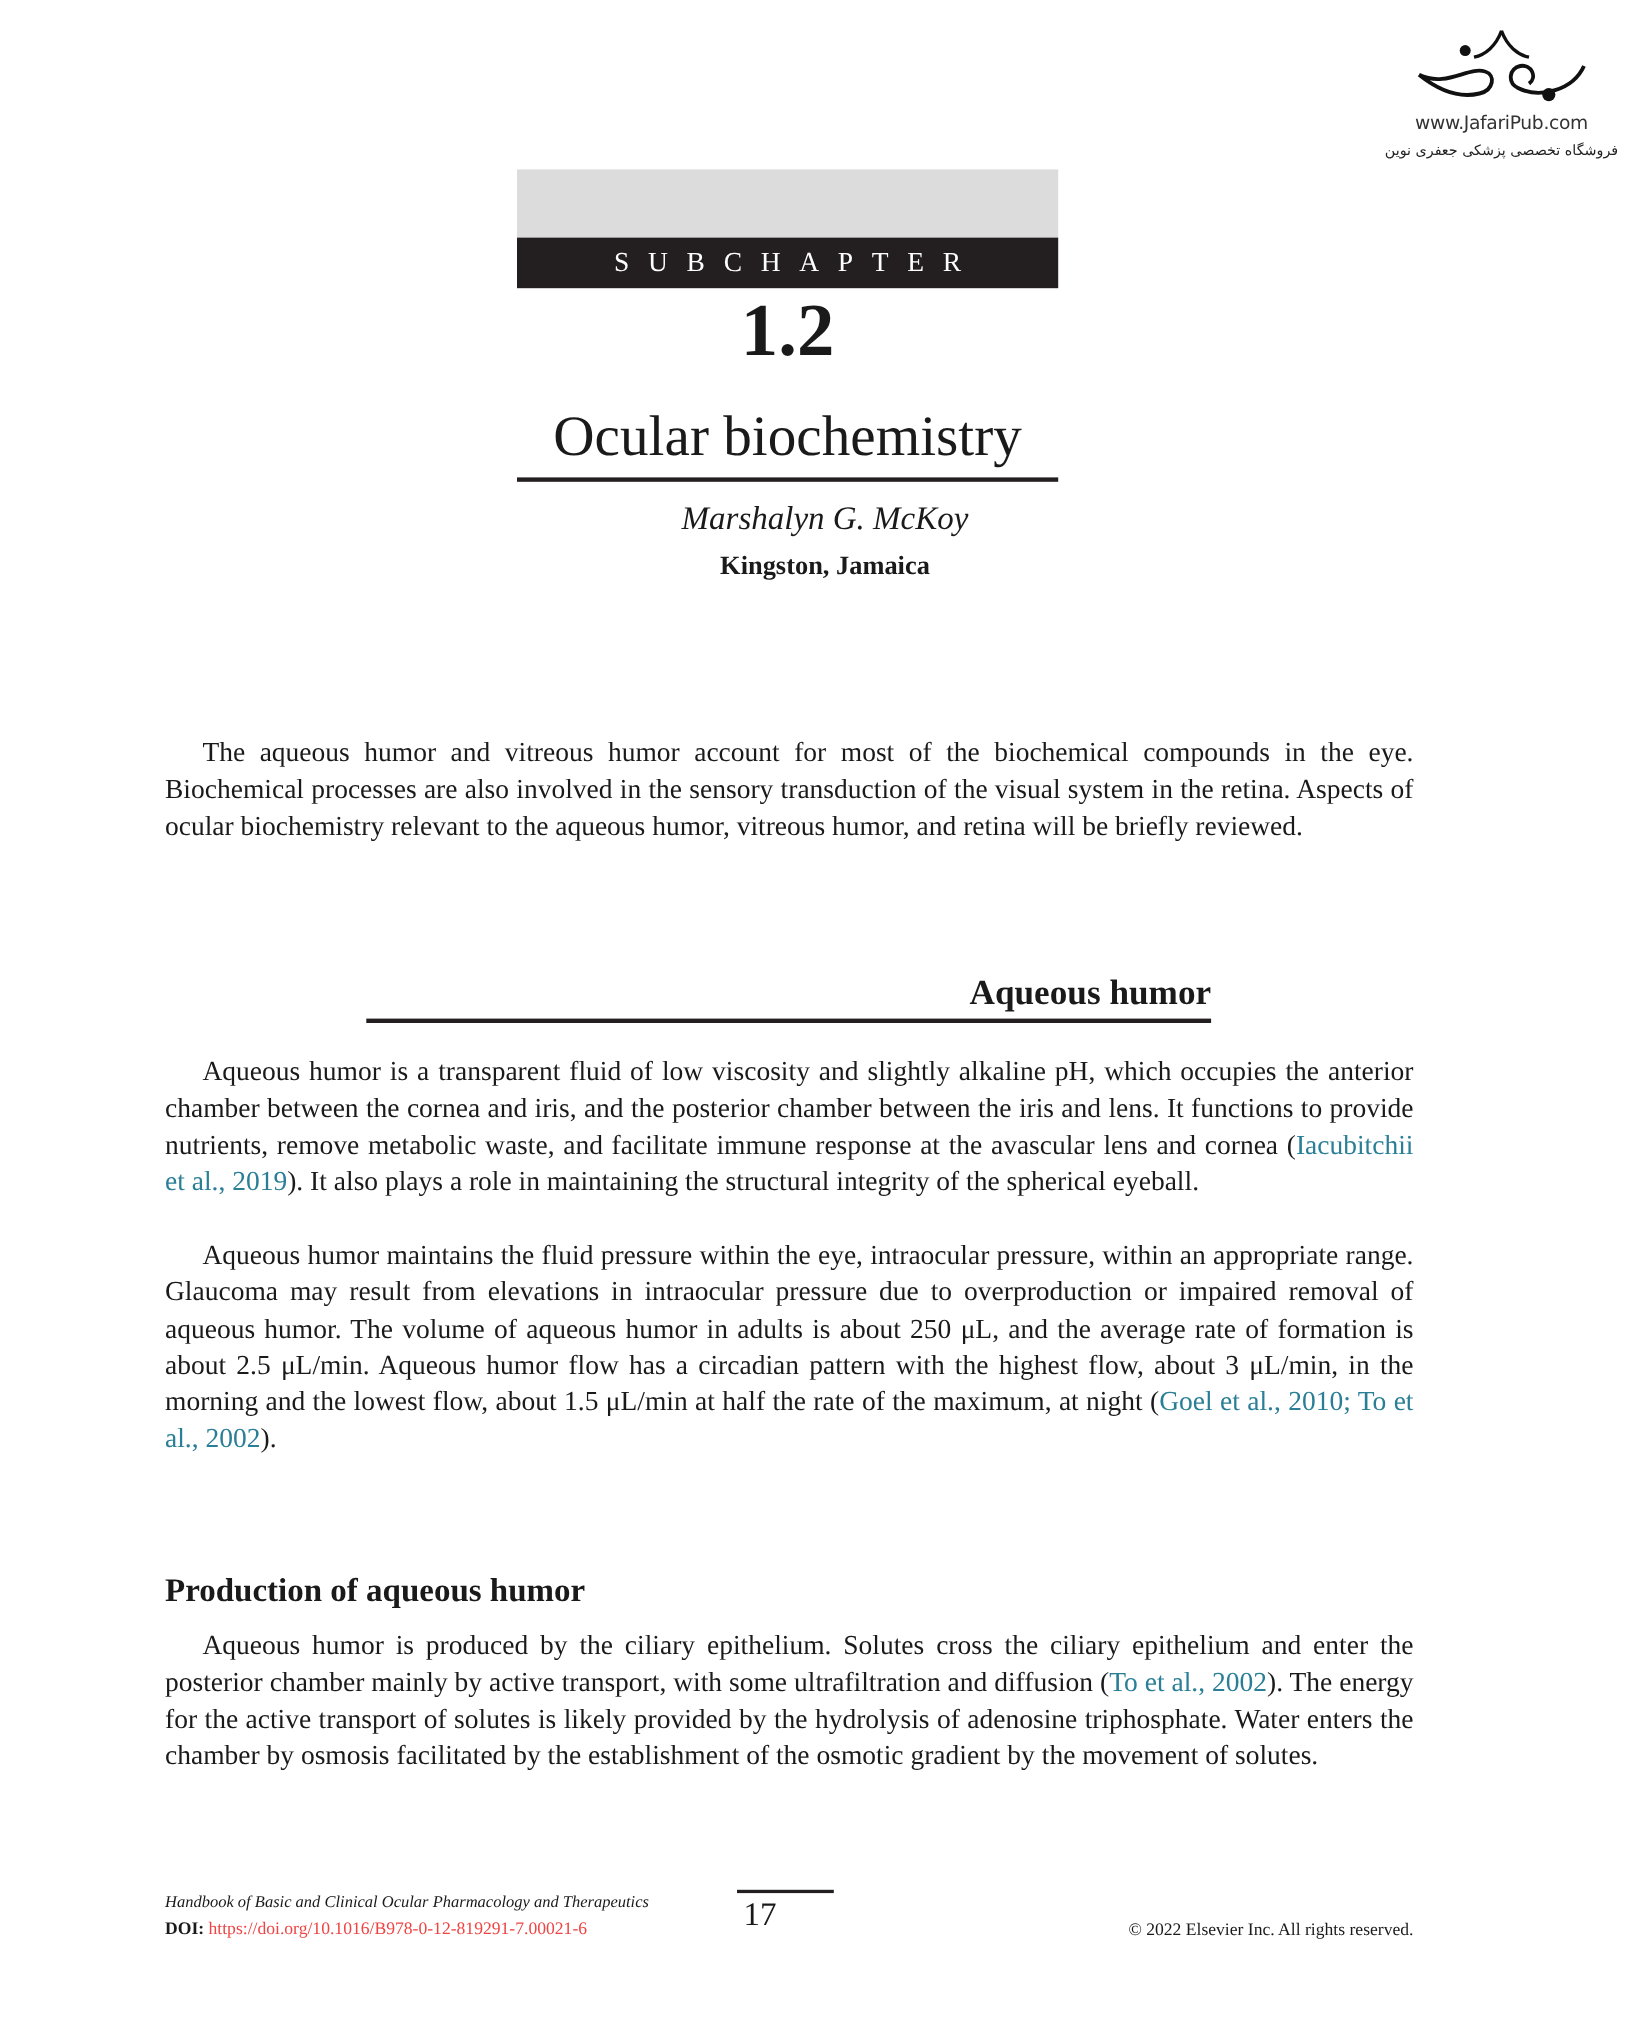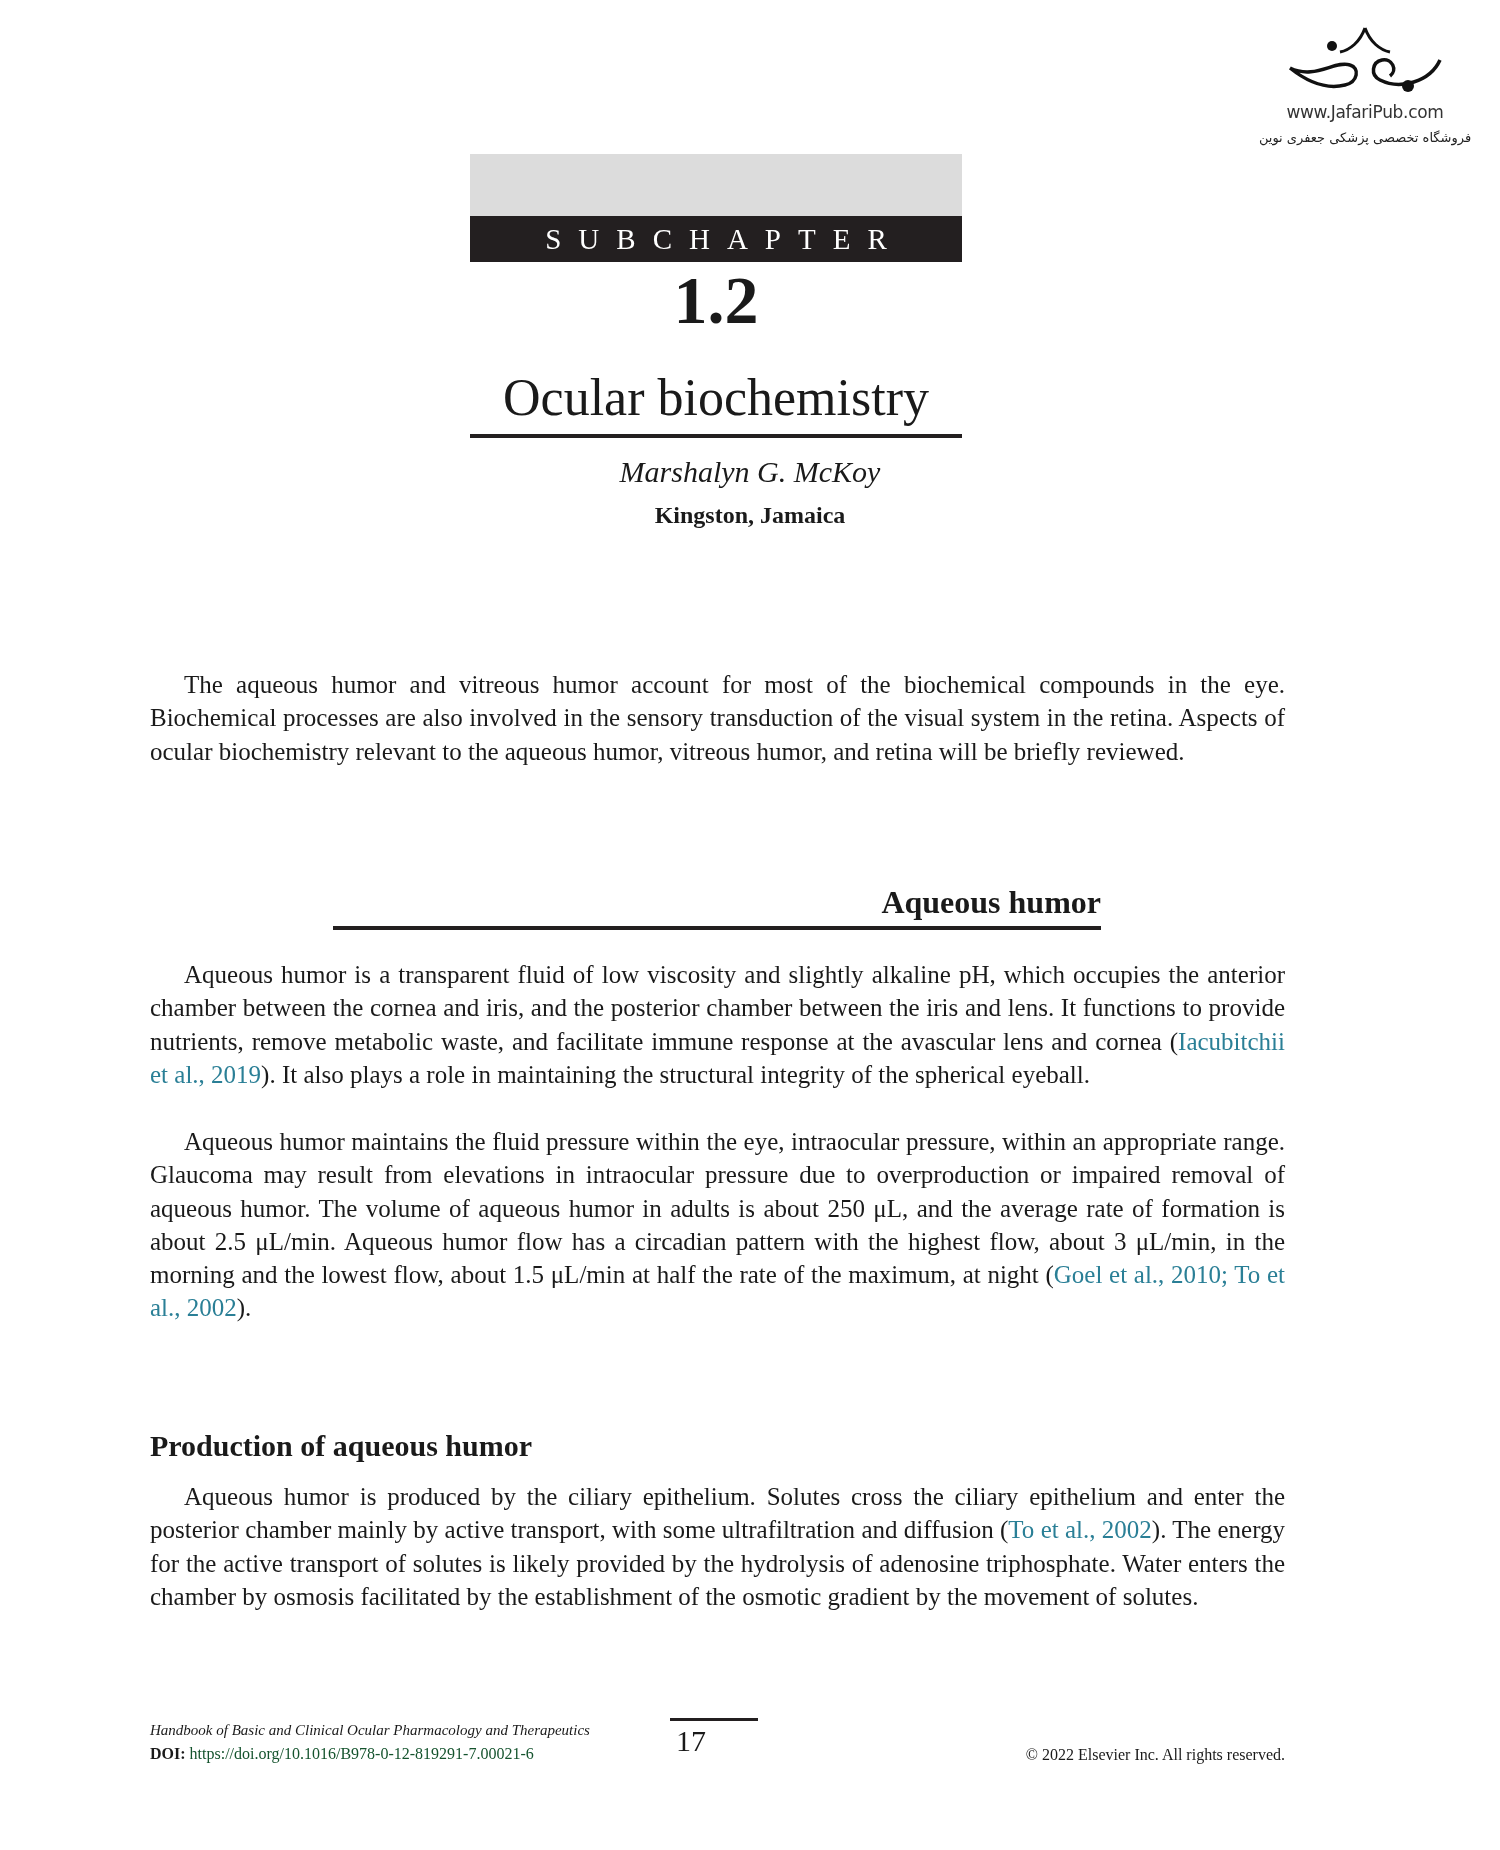--- a/index.html
+++ b/index.html
@@ -10,21 +10,21 @@
   .logo { position: absolute; left: 1245px; top: 20px; width: 240px; text-align: center; }
   .logo svg { display: block; margin: 0 auto; }
   .logo-url { font-family: "DejaVu Sans", "Liberation Sans", sans-serif; font-size: 17px;
               color: #333; margin-top: 2px; letter-spacing: -0.3px; }
   .logo-fa { font-family: "DejaVu Sans", sans-serif; font-size: 13px; color: #222;
              margin-top: 8px; direction: rtl; }
 
   
   .chap-gray { position: absolute; left: 470px; top: 154px; width: 492px; height: 62px; background: #dcdcdc; }
   .chap-bar { position: absolute; left: 470px; top: 216px; width: 492px; height: 46px; background: #231f20;
-              color: #ffffff; text-align: center; font-size: 29px; letter-spacing: 17px;
+              color: #ffffff; text-align: center; font-size: 25px; letter-spacing: 17px;
               line-height: 46px; text-indent: 17px; }
   .chap-num { position: absolute; left: 470px; top: 262px; width: 492px; text-align: center;
               font-size: 68px; font-weight: bold; line-height: 76px; }
   .title { position: absolute; left: 470px; top: 372px; width: 492px; text-align: center;
            font-size: 52px; line-height: 52px; }
   .title-rule { position: absolute; left: 470px; top: 434px; width: 492px; height: 4px; background: #231f20; }
 
   .author { position: absolute; left: 0; width: 1500px; top: 452px; text-align: center;
             font-size: 30px; font-style: italic; line-height: 40px; }
   .affil { position: absolute; left: 230px; width: 1040px; top: 496px; text-align: center;
@@ -42,21 +42,21 @@
   .sec-head { position: absolute; left: 333px; width: 768px; top: 882px; text-align: right;
               font-size: 32px; font-weight: bold; line-height: 40px; }
   .sec-rule { position: absolute; left: 333px; top: 926px; width: 768px; height: 4px; background: #231f20; }
 
   .subsec-head { position: absolute; left: 150px; top: 1426px; font-size: 30px; font-weight: bold; line-height: 40px; }
 
   
   .foot-book { position: absolute; left: 150px; top: 1722px; font-size: 15px; font-style: italic; }
   .foot-doi { position: absolute; left: 150px; top: 1745px; font-size: 16px; }
   .foot-doi b { font-weight: bold; }
-  .foot-doi .link { color: #14532d; }
+  .foot-doi .link { color: #ef4444; }
   .page-rule { position: absolute; left: 670px; top: 1718px; width: 88px; height: 3px; background: #231f20; }
   .page-num { position: absolute; left: 647px; top: 1724px; width: 88px; text-align: center; font-size: 30px; }
   .copyright { position: absolute; right: 215px; top: 1746px; font-size: 16px; }
 </style>
 </head>
 <body>
 
 <div class="logo">
   <svg width="170" height="80" viewBox="0 0 170 80">
     <path d="M85 8 C80 22 70 30 60 32 M85 8 C90 22 100 30 110 32" stroke="#111" stroke-width="3" fill="none"></path>

